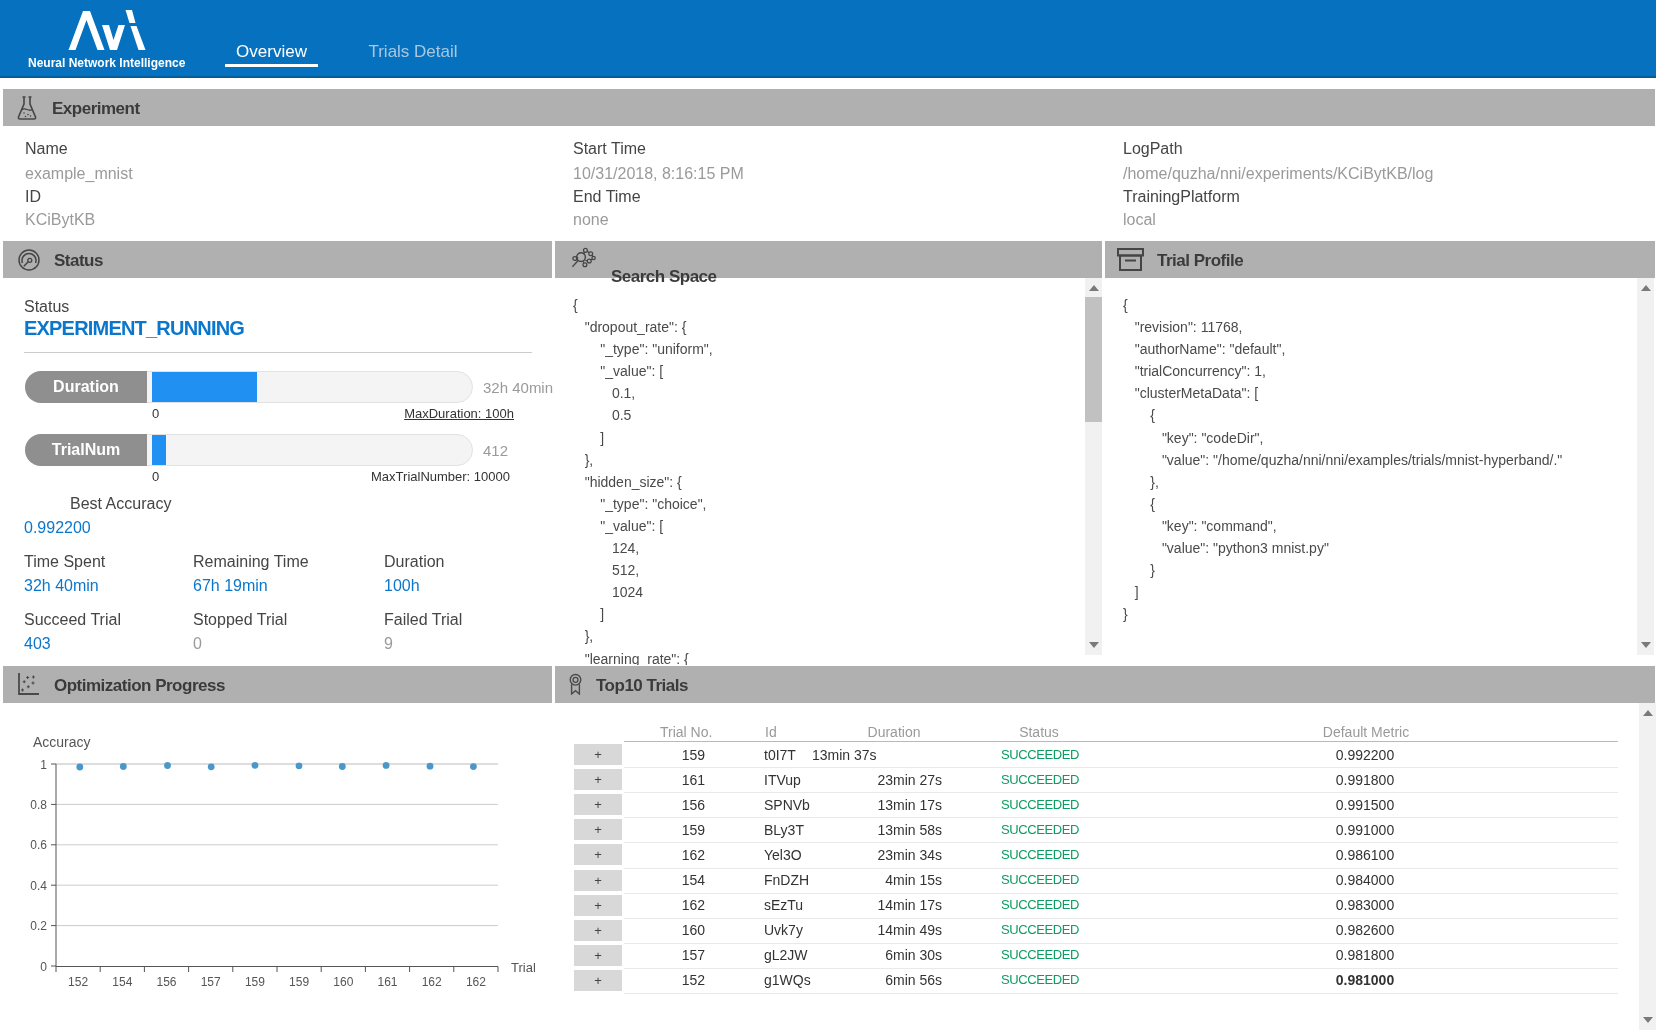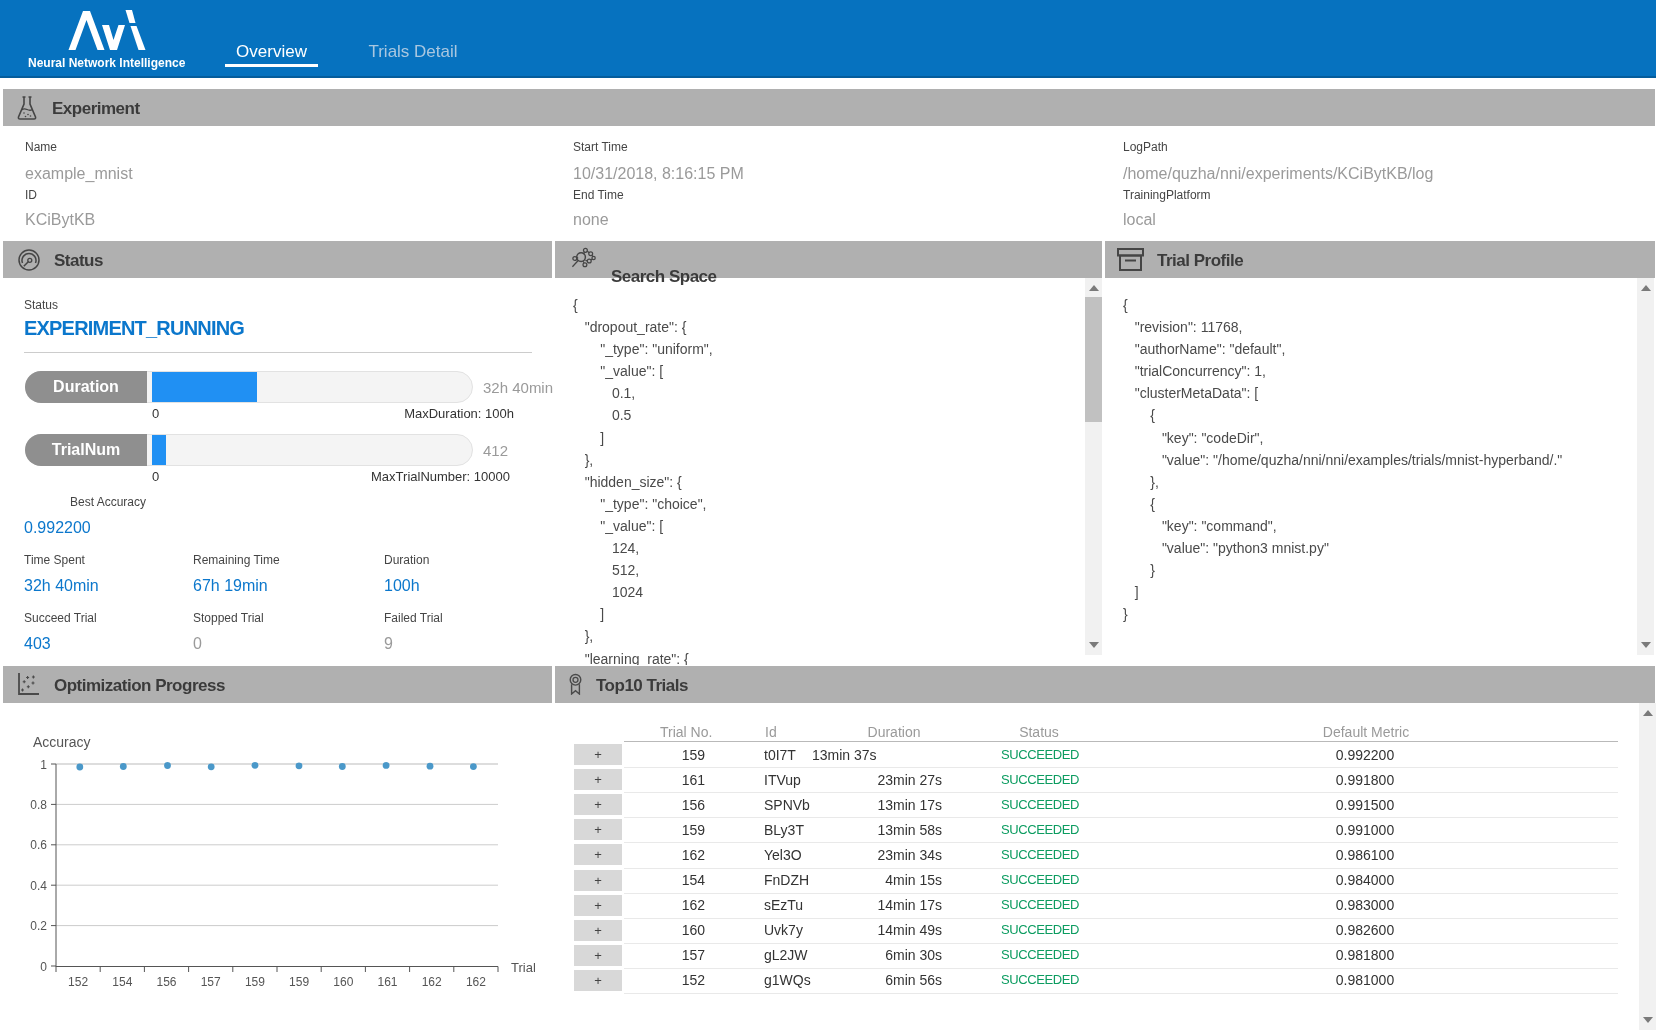--- a/index.html
+++ b/index.html
@@ -1,20 +1,20 @@
 <!DOCTYPE html>
 <html><head>
 <meta charset="utf-8">
 <style>
 html,body{margin:0;padding:0;background:#fff;font-family:"Liberation Sans",sans-serif;}
 #page{position:relative;width:1656px;height:1030px;overflow:hidden;}
 .abs{position:absolute;}
 .tbar{position:absolute;background:#b0b0b0;height:37px;}
 .ttxt{position:absolute;font-size:17px;font-weight:bold;letter-spacing:-0.5px;color:#3b3b3b;}
-.lbl{color:#454545;font-size:12px;}
+.lbl{color:#454545;font-size:16px;}
 .val{color:#9a9a9a;font-size:16px;}
 .blue{color:#0b77cc;}
 pre.json{margin:0;font-family:"Liberation Sans",sans-serif;font-size:14px;line-height:22.1px;color:#4a4a4a;white-space:pre;}
 .sb{position:absolute;background:#f1f1f1;width:17px;}
 .sb .up,.sb .dn{position:absolute;left:4px;width:0;height:0;border-left:5px solid transparent;border-right:5px solid transparent;}
 .sb .up{top:7px;border-bottom:6px solid #7a7a7a;}
 .sb .dn{bottom:7px;border-top:6px solid #7a7a7a;}
 .rowline{position:absolute;height:1px;background:#e9e9e9;}
 .plus{position:absolute;background:#d8d8d8;color:#444;font-size:13px;text-align:center;}
 .succ{color:#0b9c60;font-size:13px;letter-spacing:-0.4px;}
@@ -75,21 +75,21 @@
 
 <div class="abs lbl" style="left:24px;top:298px;">Status</div>
 <div class="abs blue" style="left:24px;top:317px;font-size:20px;font-weight:bold;letter-spacing:-0.8px;">EXPERIMENT_RUNNING</div>
 <div class="abs" style="left:24px;top:352px;width:508px;height:1px;background:#ccc;"></div>
 
 <div class="abs" style="left:25px;top:371px;width:448px;height:32px;background:#f4f4f4;border:1px solid #e2e2e2;border-radius:16px;box-sizing:border-box;"></div>
 <div class="abs" style="left:152px;top:372px;width:105px;height:30px;background:#2090f3;"></div>
 <div class="abs" style="left:25px;top:371px;width:122px;height:32px;background:#8f8f8f;border-radius:16px 0 0 16px;color:#fff;font-size:16px;font-weight:bold;text-align:center;line-height:32px;">Duration</div>
 <div class="abs" style="left:483px;top:379px;font-size:15px;color:#9a9a9a;">32h 40min</div>
 <div class="abs" style="left:152px;top:406px;font-size:13px;color:#333;">0</div>
-<div class="abs" style="left:300px;top:406px;width:214px;text-align:right;font-size:13px;color:#333;">MaxDuration: 100h</div>
+<div class="abs" style="left:300px;top:406px;width:214px;text-align:right;font-size:13px;color:#333;text-decoration:underline;">MaxDuration: 100h</div>
 
 <div class="abs" style="left:25px;top:434px;width:448px;height:32px;background:#f4f4f4;border:1px solid #e2e2e2;border-radius:16px;box-sizing:border-box;"></div>
 <div class="abs" style="left:152px;top:435px;width:14px;height:30px;background:#2090f3;"></div>
 <div class="abs" style="left:25px;top:434px;width:122px;height:32px;background:#8f8f8f;border-radius:16px 0 0 16px;color:#fff;font-size:16px;font-weight:bold;text-align:center;line-height:32px;">TrialNum</div>
 <div class="abs" style="left:483px;top:442px;font-size:15px;color:#9a9a9a;">412</div>
 <div class="abs" style="left:152px;top:469px;font-size:13px;color:#333;">0</div>
 <div class="abs" style="left:296px;top:469px;width:214px;text-align:right;font-size:13px;color:#333;">MaxTrialNumber: 10000</div>
 
 <div class="abs lbl" style="left:24px;top:495px;margin-left:46px;">Best Accuracy</div>
 <div class="abs blue" style="left:24px;top:519px;font-size:16px;">0.992200</div>
@@ -331,21 +331,21 @@
 <div class="cell" style="left:764px;top:947.3px;">gL2JW</div>
 <div class="cell" style="left:812px;top:947.3px;width:130px;text-align:right;">6min 30s</div>
 <div class="abs succ" style="left:1001px;top:947.3px;">SUCCEEDED</div>
 <div class="cell" style="left:1315px;top:947.3px;width:100px;text-align:center;">0.981800</div>
 <div class="rowline" style="left:624px;top:967.9px;width:994px;"></div>
 <div class="plus" style="left:574px;top:969.9px;width:48px;height:21px;line-height:21px;">+</div>
 <div class="cell" style="left:655px;top:972.4px;width:50px;text-align:right;">152</div>
 <div class="cell" style="left:764px;top:972.4px;">g1WQs</div>
 <div class="cell" style="left:812px;top:972.4px;width:130px;text-align:right;">6min 56s</div>
 <div class="abs succ" style="left:1001px;top:972.4px;">SUCCEEDED</div>
-<div class="cell" style="left:1315px;top:972.4px;width:100px;text-align:center;">0.981000</div>
+<div class="cell" style="left:1315px;top:972.4px;width:100px;text-align:center;font-weight:bold;">0.981000</div>
 <div class="rowline" style="left:624px;top:993.0px;width:994px;"></div>
 </div>
 
 <div class="sb" style="left:1639px;top:703px;height:327px;">
   <div class="up"></div>
       <div class="dn"></div>
 </div>
 
 </div>
 

